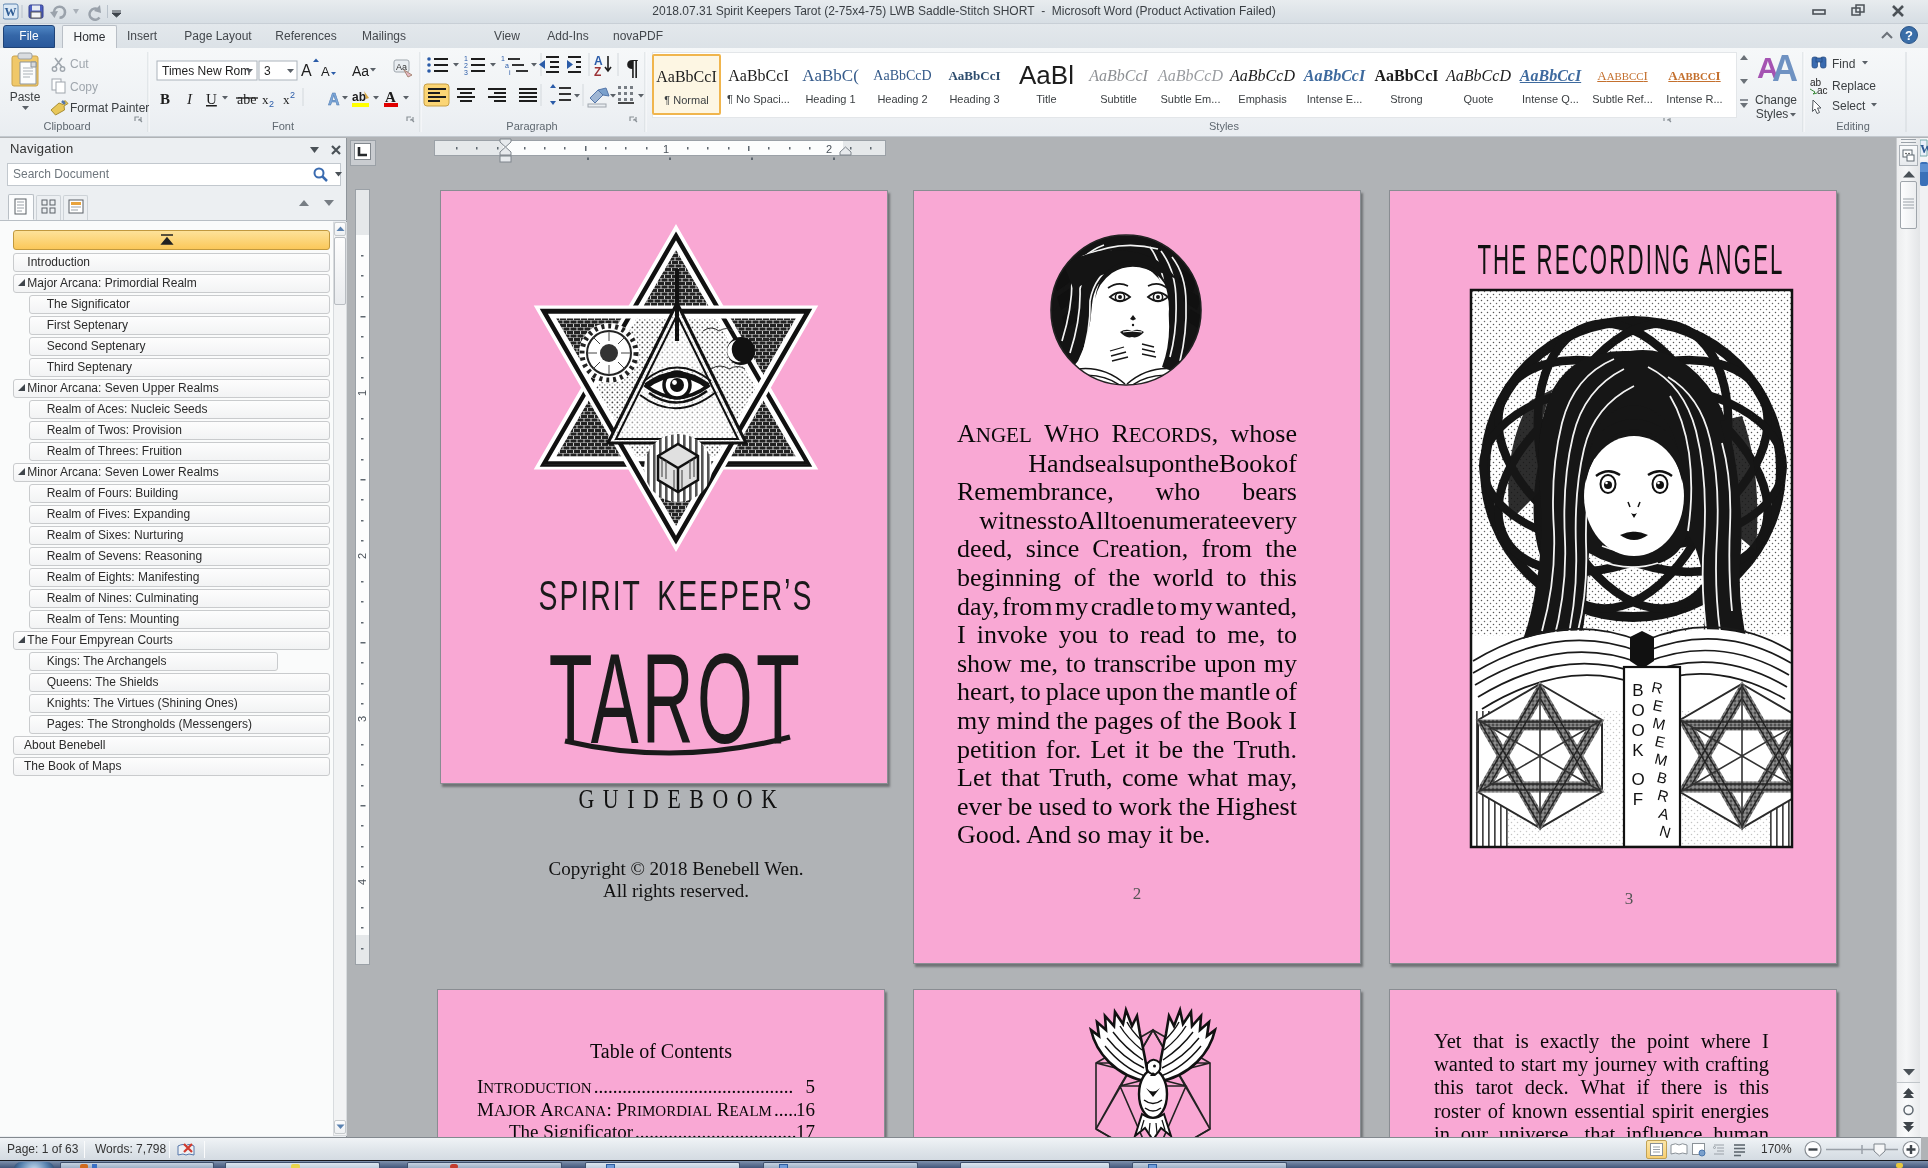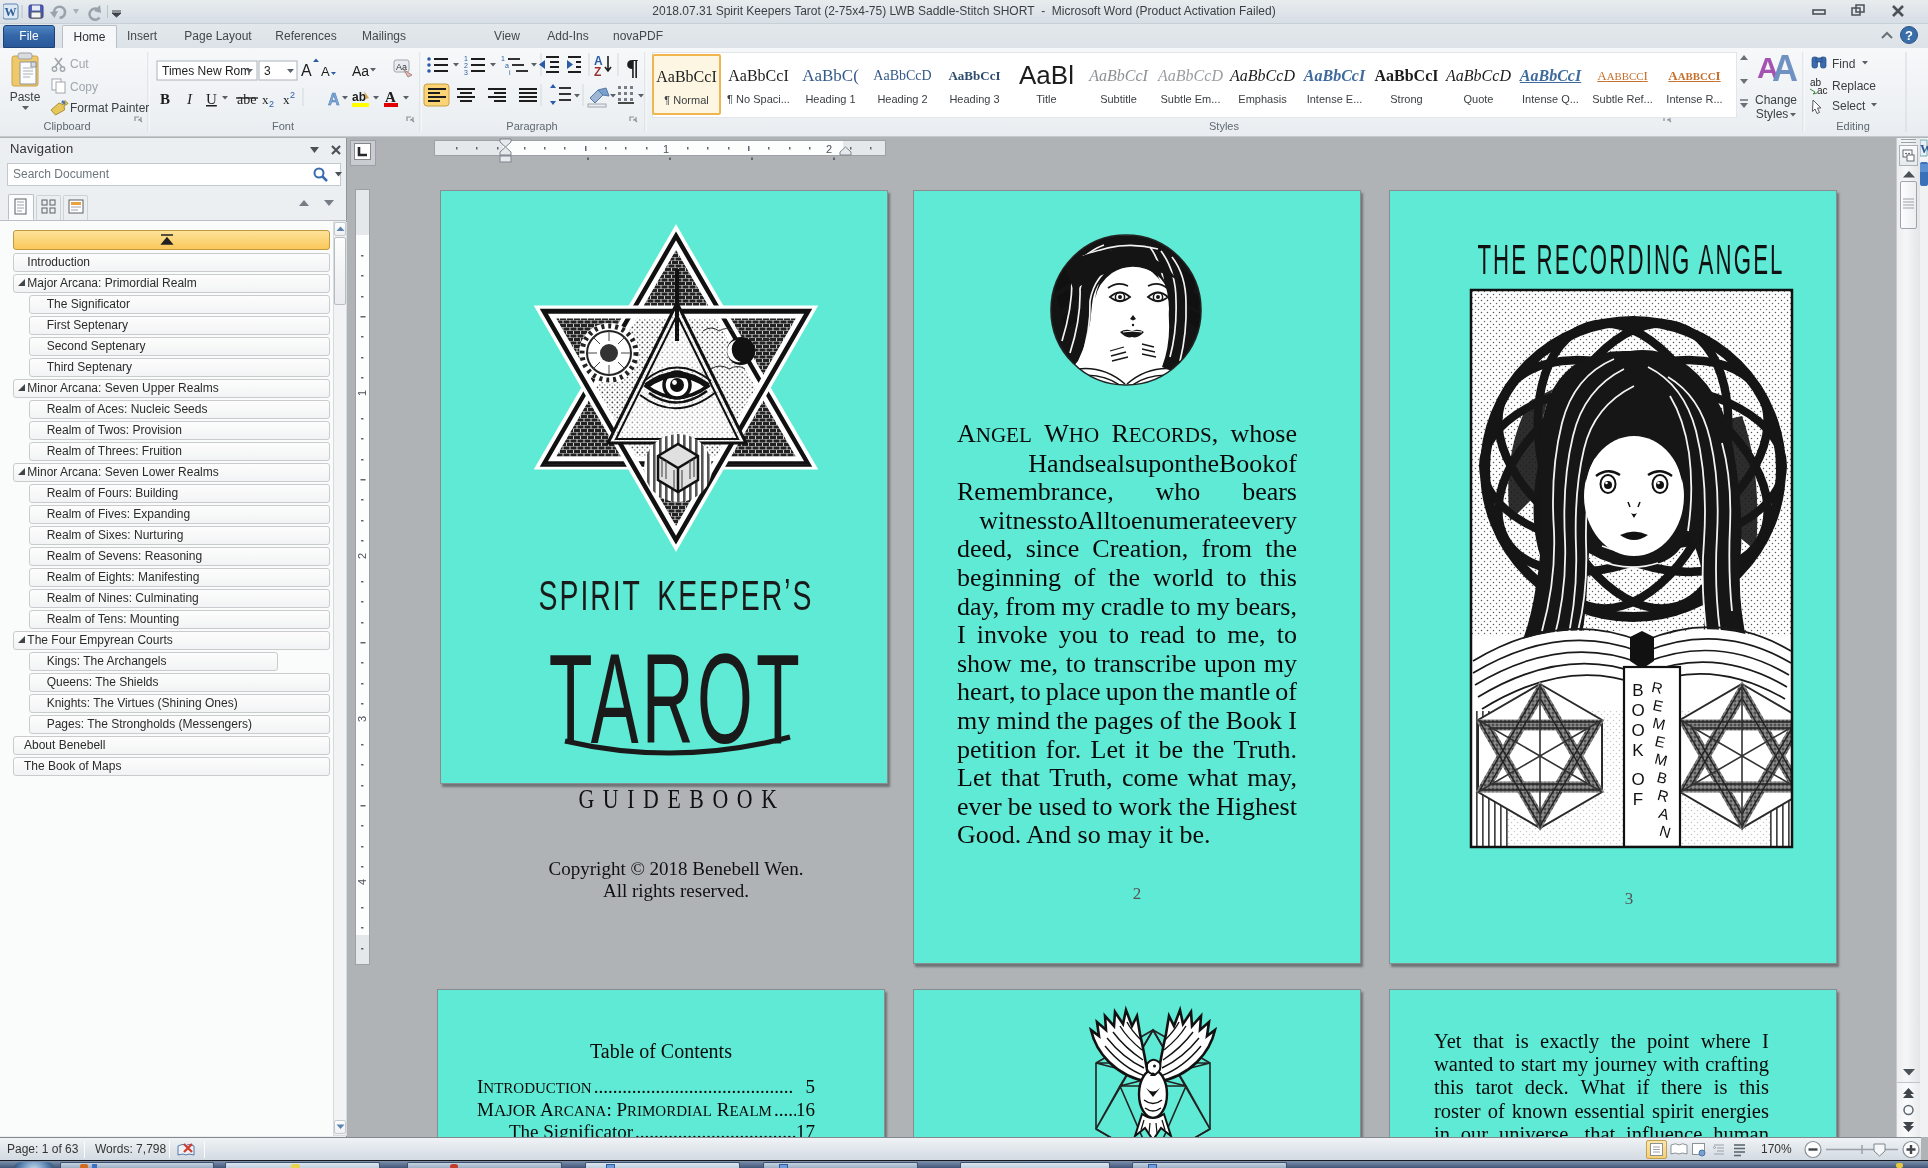--- a/index.html
+++ b/index.html
@@ -36,21 +36,21 @@
 #main { left:0; top:138px; width:1928px; height:999px; background:#b0b3b6; }
 
 
 #navpane { left:0; top:0px; width:347px; height:999px; background:#eceff2; border-right:1px solid #8f959b; }
 .navitem { position:absolute; left:13px; width:317px; height:19px; border:1px solid #c9cbcd;
   border-radius:3px; background:linear-gradient(#fdfdfd,#f2f3f4); font-size:12px; color:#2b2b2b;
   line-height:17px; white-space:nowrap; }
 
 
 #docarea { left:348px; top:0; width:1548px; height:999px; background:#b0b3b6; overflow:hidden; }
-.page { position:absolute; width:448px; background:#5eead4; border:1px solid #898d92;
+.page { position:absolute; width:448px; background:#f9a8d4; border:1px solid #898d92;
   box-shadow:2px 3px 2px rgba(60,63,66,.55); }
 .serif { font-family:"Liberation Serif",serif; }
 
 
 #vscroll { left:1896px; top:0; width:24px; height:999px; background:linear-gradient(90deg,#ecedee,#f5f6f7 40%,#e3e5e7); border-left:1px solid #c7cacd; }
 #rsliver { left:1920px; top:0; width:8px; height:999px; background:#f0f1f3; }
 
 
 #statusbar { left:0; top:1137px; width:1921px; height:23px;
   background:linear-gradient(#f0f3f6,#dfe5ea 55%,#d4dbe2); border-top:1px solid #83898f; font-size:12px; color:#333; }
@@ -847,21 +847,21 @@
             <span>to</span>
             <span>this</span>
           </div>
         <div style="display:flex;justify-content:space-between">
             <span>day,</span>
             <span>from</span>
             <span>my</span>
             <span>cradle</span>
             <span>to</span>
             <span>my</span>
-            <span>bears,</span>
+            <span>wanted,</span>
           </div>
         <div style="display:flex;justify-content:space-between">
             <span>I</span>
             <span>invoke</span>
             <span>you</span>
             <span>to</span>
             <span>read</span>
             <span>to</span>
             <span>me,</span>
             <span>to</span>

